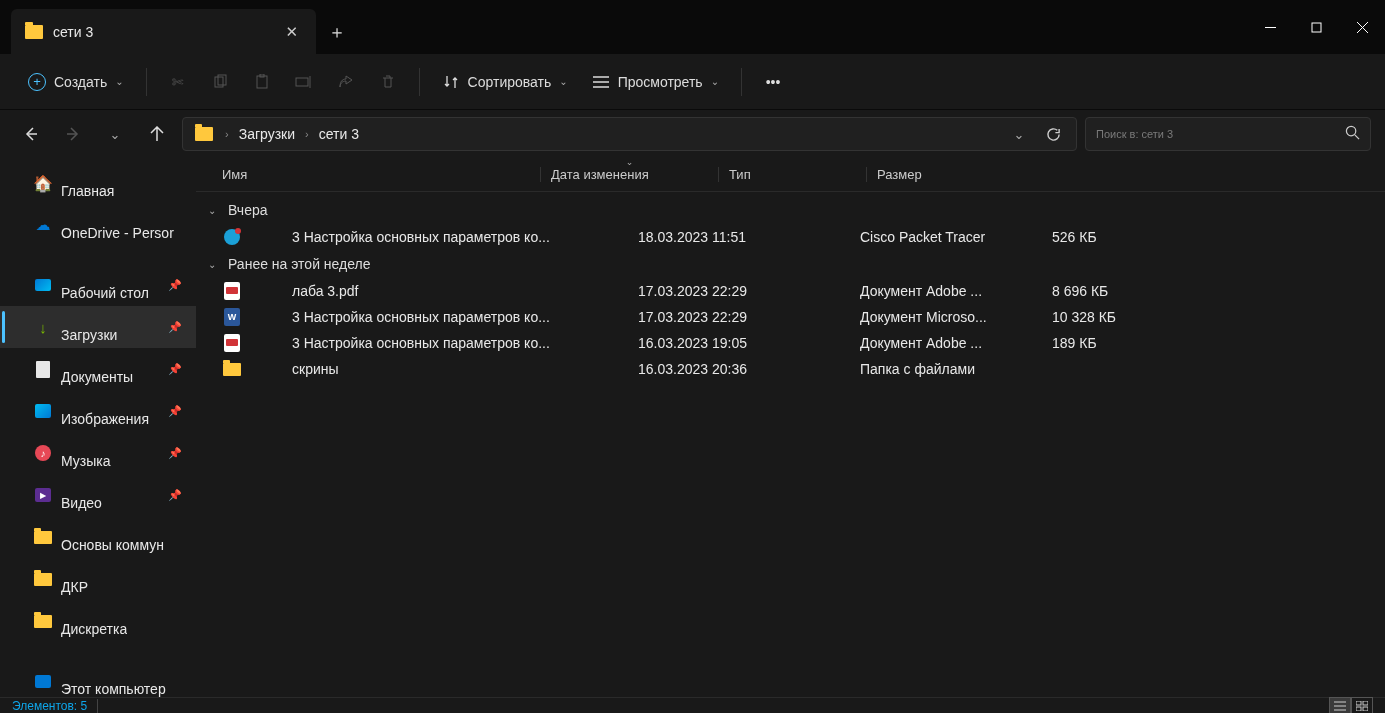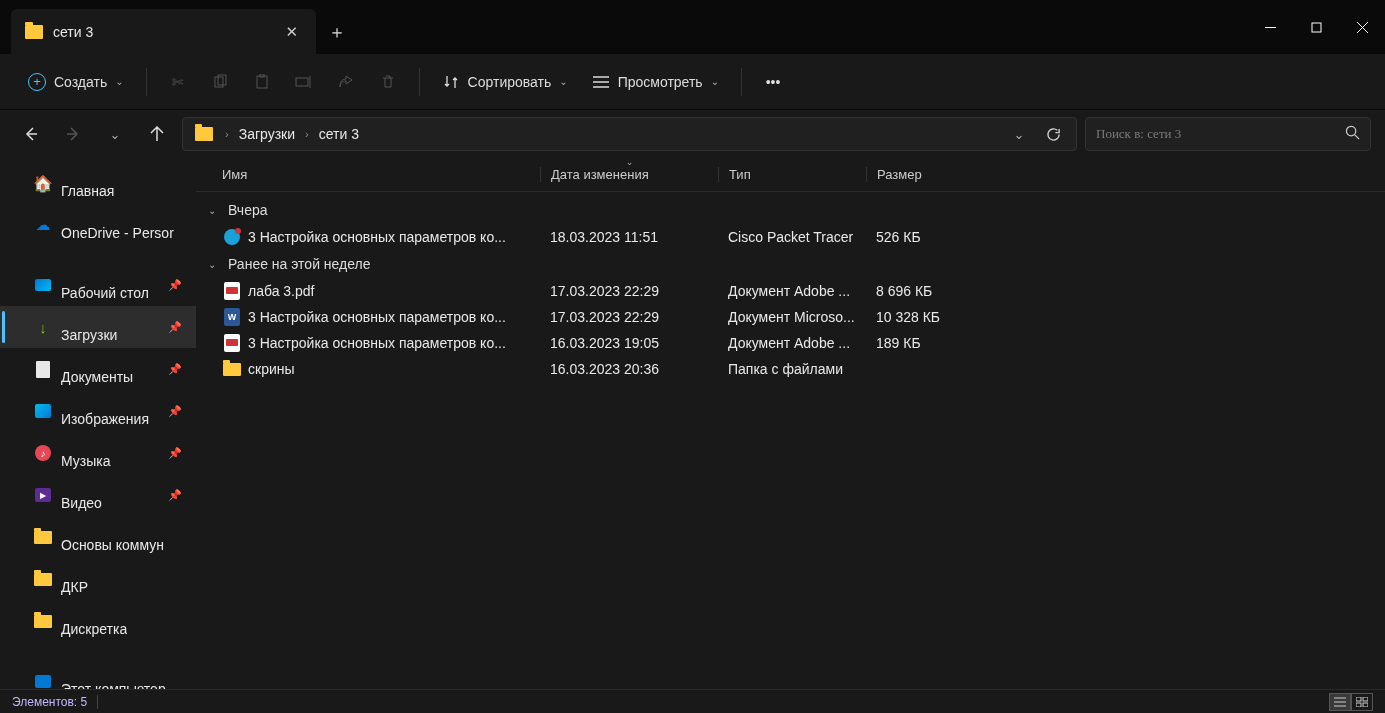--- a/index.html
+++ b/index.html
@@ -32,21 +32,21 @@
 .nav-btn { width: 34px; height: 34px; display: flex; align-items: center; justify-content: center; color: #ddd; border-radius: 4px; cursor: pointer; }
 .nav-btn.disabled { color: #555; }
 .addr-bar { flex: 1; height: 34px; background: #202020; border: 1px solid #333; border-radius: 4px; display: flex; align-items: center; padding: 0 6px; }
 .addr-folder-icon { width: 18px; height: 14px; background: #ffc83d; border-radius: 1px; margin: 0 6px; position: relative; }
 .addr-folder-icon::before { content:""; position:absolute; top:-3px; left:0; width:7px; height:3px; background:#ffc83d; border-radius:1px 1px 0 0;}
 .addr-sep { color: #888; margin: 0 6px; font-size: 11px; }
 .addr-seg { padding: 4px 4px; cursor: pointer; }
 .addr-spacer { flex: 1; }
 .addr-end-btn { width: 34px; height: 32px; display: flex; align-items: center; justify-content: center; color: #ccc; cursor: pointer; }
 .search-box { width: 286px; height: 34px; background: #202020; border: 1px solid #333; border-radius: 4px; display: flex; align-items: center; padding: 0 10px; }
-.search-input { flex: 1; background: none; border: none; color: #22c55e; outline: none; font-size: 13px; font-family: Liberation Serif, serif; }
+.search-input { flex: 1; background: none; border: none; color: #22c55e; outline: none; font-size: 11px; }
 .search-input::placeholder { color: #7a7a7a; }
 .search-icon { color: #ccc; }
 
 
 .main { flex: 1; display: flex; min-height: 0; }
 .sidebar { width: 196px; overflow-y: auto; padding: 4px 0; position: relative; }
 .sidebar::-webkit-scrollbar { width: 6px; }
 .sidebar::-webkit-scrollbar-thumb { background: #444; border-radius: 3px; }
 .sb-item { display: flex; align-items: center; gap: 9px; padding: 5px 8px 5px 34px; cursor: pointer; white-space: nowrap; overflow: hidden; position: relative; }
 .sb-item.selected { background: #2d2d2d; }
@@ -64,29 +64,29 @@
 .col { padding: 0 10px; display: flex; align-items: center; gap: 6px; }
 .col-name { width: 328px; }
 .col-date { width: 178px; border-left: 1px solid #333; position:relative;}
 .col-date .sort-ind { position:absolute; top:-10px; left:50%; transform:translateX(-50%); font-size:9px; color:#aaa;}
 .col-type { width: 148px; border-left: 1px solid #333; }
 .col-size { width: 108px; border-left: 1px solid #333; }
 
 .file-list { flex: 1; overflow-y: auto; padding: 4px 0 4px 0; }
 .group-header { display: flex; align-items: center; gap: 8px; padding: 6px 12px; color: #ddd; cursor: pointer; }
 .group-chev { font-size: 10px; color: #aaa; width: 12px; }
-.file-row { display: flex; align-items: center; padding: 3px 0 3px 26px; cursor: pointer; }
+.file-row { display: flex; align-items: center; padding: 3px 0 3px 26px; cursor: pointer; gap: 44px; }
 .f-icon { width: 20px; height: 20px; flex-shrink: 0; display: inline-flex; align-items: center; justify-content: center; margin-right: 6px; }
 .f-name { width: 292px; white-space: nowrap; overflow: hidden; text-overflow: ellipsis; padding-right: 10px; }
 .f-date { width: 178px; padding: 0 10px; }
 .f-type { width: 148px; padding: 0 10px; white-space: nowrap; overflow: hidden; text-overflow: ellipsis; }
 .f-size { width: 108px; padding: 0 10px; }
 
 
-.statusbar { height: 24px; background: #191919; border-top: 1px solid #2a2a2a; display: flex; align-items: center; padding: 0 12px; font-size: 12px; color: #c4b5fd; }
+.statusbar { height: 16px; background: #191919; border-top: 1px solid #2a2a2a; display: flex; align-items: center; padding: 0 12px; font-size: 12px; color: #0ea5e9; }
 .status-sep { width: 1px; height: 14px; background: #444; margin: 0 10px; }
 .status-spacer { flex: 1; }
 .view-toggle { display: flex; gap: 0; }
 .vt-btn { width: 22px; height: 18px; border: 1px solid #555; display: flex; align-items: center; justify-content: center; cursor: pointer; }
 .vt-btn.active { background: #3a3a3a; }
 
 
 .ico-pdf { width:16px;height:18px;background:#fff;border-radius:2px;position:relative;display:flex;align-items:center;justify-content:center;}
 .ico-pdf::after{content:"";position:absolute;left:2px;right:2px;top:5px;height:7px;background:#d13438;border-radius:1px;}
 .ico-word { width:16px;height:18px;background:#2b579a;border-radius:2px;display:flex;align-items:center;justify-content:center;color:#fff;font-size:9px;font-weight:bold;}

